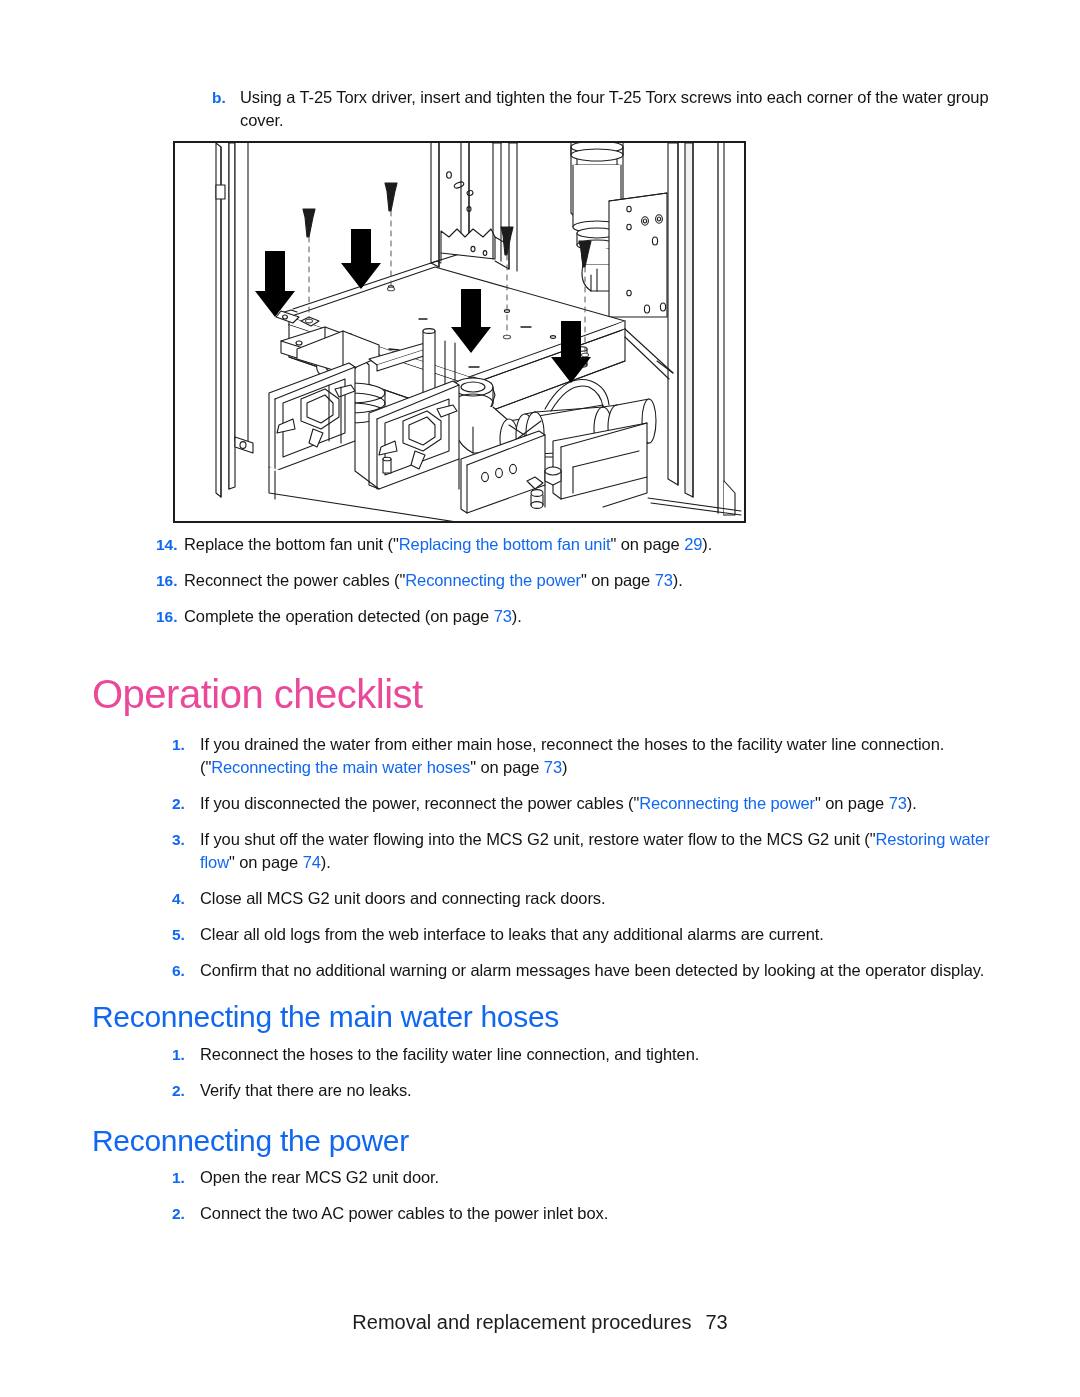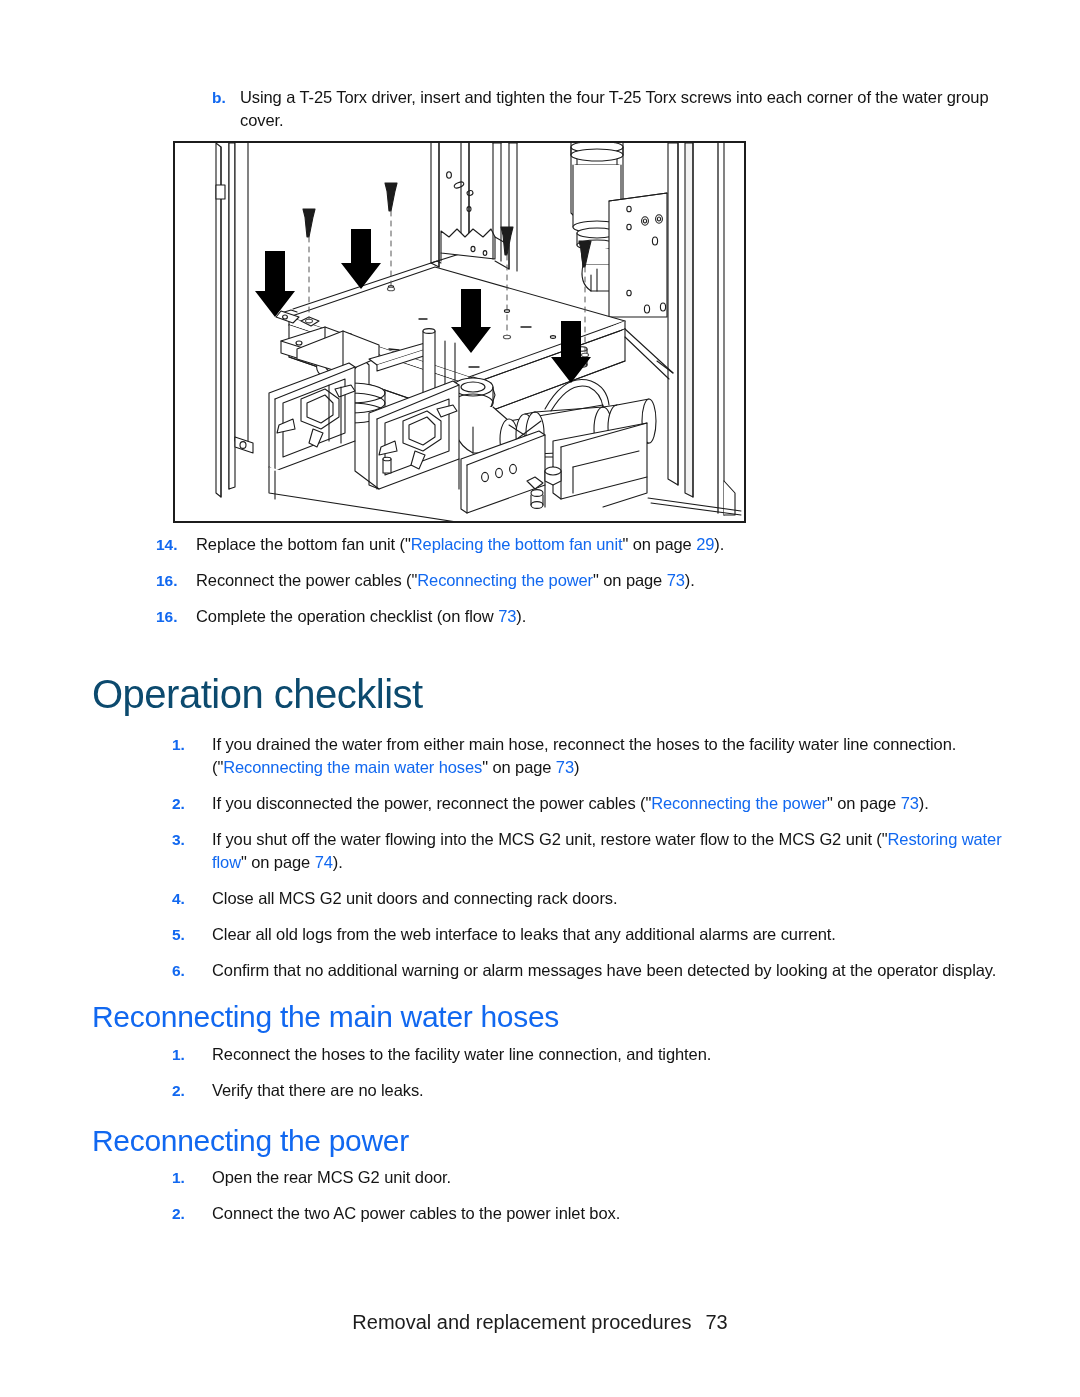--- a/index.html
+++ b/index.html
@@ -34,21 +34,21 @@
     top: 0;
     width: 38px;
     text-align: left;
     color: #1168f0;
     font-weight: bold;
     font-size: 15.5px;
     line-height: 23px;
   }
   .list-item .body {
     display: block;
-    margin-left: 40px;
+    margin-left: 28px;
     font-size: 16.5px;
     line-height: 23px;
     color: #141414;
     letter-spacing: -0.1px;
   }
 
   .lnk { color: #1168f0; }
 
   
   #sublist-block {
@@ -88,21 +88,21 @@
     position: absolute;
     left: 156px;
     top: 533px;
     width: 830px;
   }
 
   
   h1.sec {
     position: absolute;
     margin: 0;
-    color: #0c4a6e;
+    color: #ec4899;
     font-weight: normal;
     font-size: 40px;
     line-height: 44px;
     letter-spacing: -0.5px;
   }
   h2.sub {
     position: absolute;
     margin: 0;
     color: #1168f0;
     font-weight: normal;
@@ -435,21 +435,21 @@
     </div>
 
 
     <div class="list-item">
       <span class="num">16.</span>
       <span class="body"><span>Reconnect the power cables ("</span><span class="lnk">Reconnecting the power</span><span>" on page </span><span class="lnk">73</span><span>).</span></span>
     </div>
 
     <div class="list-item">
       <span class="num">16.</span>
-      <span class="body"><span>Complete the operation checklist (on flow </span><span class="lnk">73</span><span>).</span></span>
+      <span class="body"><span>Complete the operation detected (on page </span><span class="lnk">73</span><span>).</span></span>
     </div>
 
   </div>
 
   <h1 class="sec" id="h-operation-checklist">Operation checklist</h1>
 
   <div id="checklist-block">
 
     <div class="list-item">
       <span class="num">1.</span>

